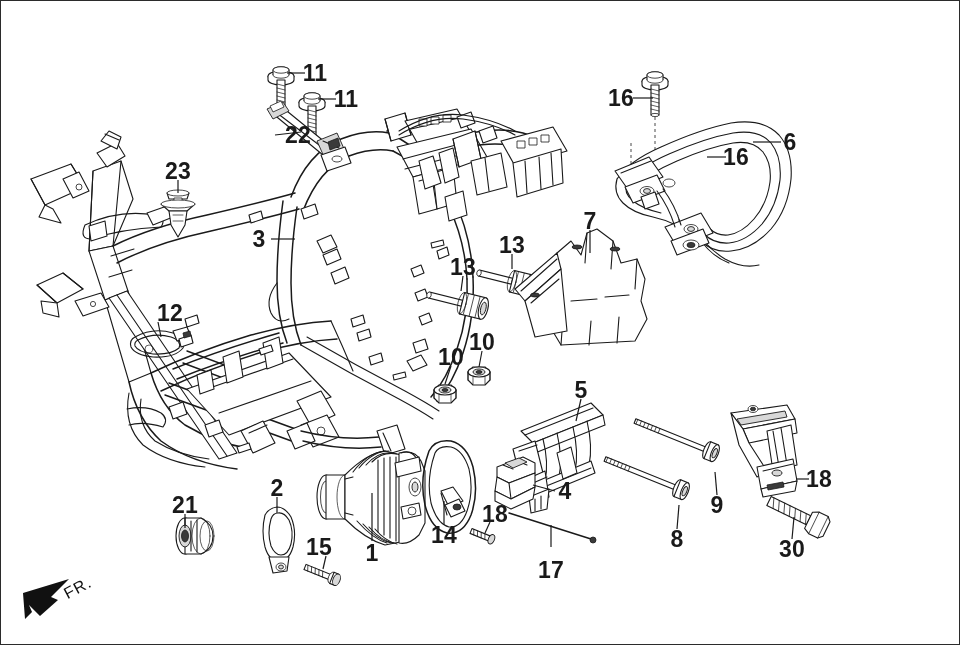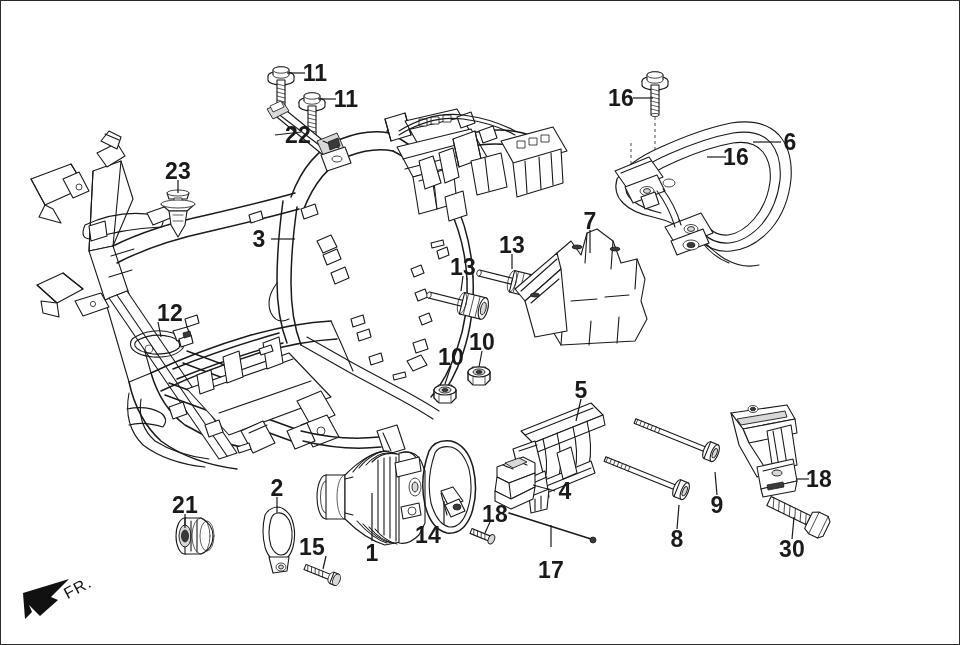--- a/index.html
+++ b/index.html
@@ -610,22 +610,22 @@
       <div class="callout" style="left: 589px; top: 220px;">7</div>
       <div class="callout" style="left: 676px; top: 538px;">8</div>
       <div class="callout" style="left: 716px; top: 504px;">9</div>
       <div class="callout" style="left: 450px; top: 356px;">10</div>
       <div class="callout" style="left: 481px; top: 341px;">10</div>
       <div class="callout" style="left: 314px; top: 72px;">11</div>
       <div class="callout" style="left: 345px; top: 98px;">11</div>
       <div class="callout" style="left: 169px; top: 312px;">12</div>
       <div class="callout" style="left: 511px; top: 244px;">13</div>
       <div class="callout" style="left: 462px; top: 266px;">13</div>
-      <div class="callout" style="left: 427px; top: 534px;">14</div>
-      <div class="callout" style="left: 311px; top: 546px;">15</div>
+      <div class="callout" style="left: 443px; top: 534px;">14</div>
+      <div class="callout" style="left: 318px; top: 546px;">15</div>
       <div class="callout" style="left: 620px; top: 97px;">16</div>
       <div class="callout" style="left: 735px; top: 156px;">16</div>
       <div class="callout" style="left: 550px; top: 556px; margin-top: 13px;">17</div>
       <div class="callout" style="left: 494px; top: 513px;">18</div>
       <div class="callout" style="left: 818px; top: 478px;">18</div>
       <div class="callout" style="left: 791px; top: 548px;">30</div>
       <div class="callout" style="left: 184px; top: 504px;">21</div>
       <div class="callout" style="left: 262px; top: 134px; margin-left: 35px;">22</div>
       <div class="callout" style="left: 177px; top: 170px;">23</div>
     </div>

